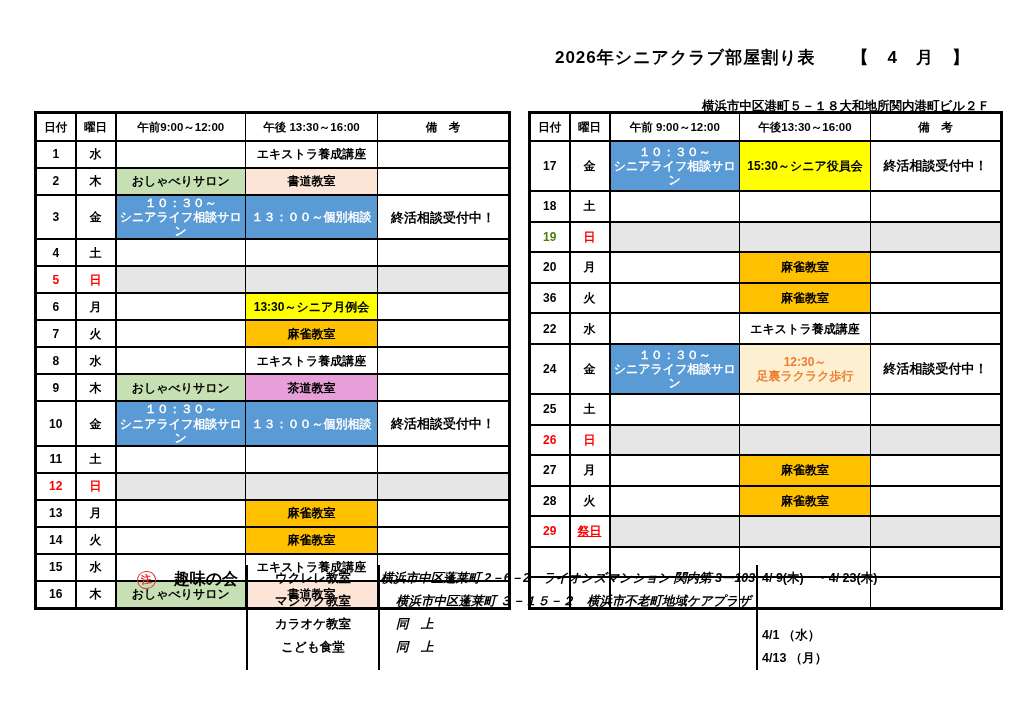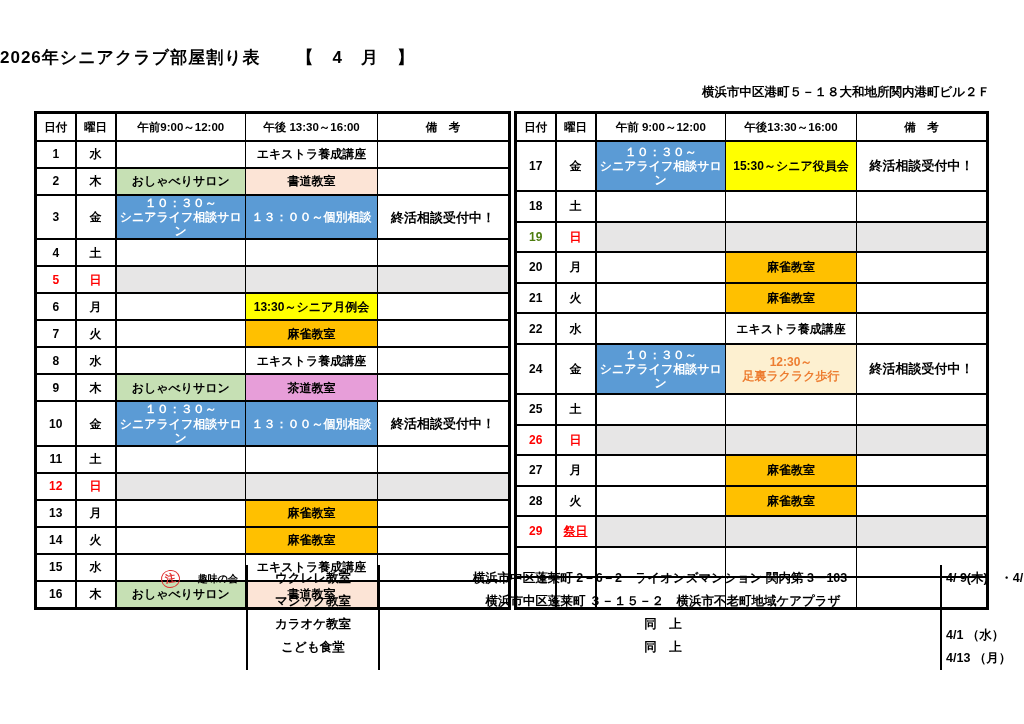--- a/index.html
+++ b/index.html
@@ -2,28 +2,28 @@
 <html><head>
 <meta charset="utf-8">
 <style>
   html,body{margin:0;padding:0;}
   body{
     width:1024px;height:724px;position:relative;background:#ffffff;
     font-family:"Liberation Sans",sans-serif;color:#000;font-weight:700;
     overflow:hidden;
   }
   .page-title{
-    position:absolute;top:46px;left:0;width:970px;text-align:left;
+    position:absolute;top:46px;left:0;width:970px;text-align:right;
     font-size:17px;letter-spacing:1px;
   }
   .top-address{
-    position:absolute;top:84px;left:0;width:990px;text-align:right;
+    position:absolute;top:98px;left:0;width:990px;text-align:right;
     font-size:12.5px;
   }
-  .tables-wrap{position:absolute;left:34px;top:111px;display:flex;gap:3px;}
+  .tables-wrap{position:absolute;left:34px;top:111px;display:flex;gap:17px;}
   table.sched{border-collapse:collapse;table-layout:fixed;border:3px solid #000;}
   table.sched th,table.sched td{
     border:2px solid #000;padding:0 1px;text-align:center;vertical-align:middle;
     overflow:hidden;
   }
   table.sched th:nth-child(3){border-right-width:1px;}
   table.sched th:nth-child(4){border-left-width:1px;border-right-width:1px;}
   table.sched th:nth-child(5){border-left-width:1px;}
   table.sched td:nth-child(3){border-right-width:1px;}
   table.sched td:nth-child(4){border-left-width:1px;border-right-width:1px;}
@@ -33,36 +33,36 @@
   table.sched tr.tall td{height:37px;}
   td.c-date{font-size:13px;}
   td.c-day{font-size:12.5px;}
   td.two-line{font-size:11px;}
   .footer{position:absolute;left:34px;top:565px;display:flex;align-items:stretch;}
   .footer .col-stamp{width:212px;text-align:right;padding:4px 8px 0 0;box-sizing:border-box;}
   .footer .col-names{
     width:134px;border-left:2px solid #000;border-right:2px solid #000;
     box-sizing:border-box;padding-top:2px;
   }
-  .footer .col-addr{width:560px;box-sizing:border-box;padding-top:2px;}
+  .footer .col-addr{width:376px;box-sizing:border-box;padding-top:2px;font-style:italic;}
   .footer .col-dates{
     width:142px;border-left:2px solid #000;box-sizing:border-box;padding:2px 0 0 4px;
   }
   .footer .line{height:23px;line-height:23px;font-size:12.5px;white-space:nowrap;}
   .col-names .line{text-align:center;}
   .col-addr .line.center{text-align:center;}
-  .col-addr .line.left{text-align:center;padding-left:6px;}
+  .col-addr .line.left{text-align:left;padding-left:16px;}
   .col-dates .line{text-align:left;}
   .col-dates .line.shift{margin-top:11px;}
   .stamp{
     display:inline-block;border:1.5px solid #e03030;border-radius:50%;
     color:#e03030;font-size:10.5px;line-height:1;padding:2px 3px 3px 3px;
     transform:rotate(-10deg);margin-right:18px;vertical-align:middle;
   }
-  .hobby-label{font-size:10px;vertical-align:middle;}
+  .hobby-label{font-size:16px;vertical-align:middle;}
 </style>
 </head>
 <body>
 
 <div class="page-title">2026年シニアクラブ部屋割り表　　【　4　月　】</div>
 <div class="top-address">横浜市中区港町５－１８大和地所関内港町ビル２Ｆ</div>
 
 <div class="tables-wrap">
   <table class="sched">
     <colgroup>
@@ -240,21 +240,21 @@
           <td style="font-size: 13px; background: rgb(231, 230, 230);"></td>
         </tr>
         <tr>
           <td class="c-date">20</td>
           <td class="c-day">月</td>
           <td></td>
           <td style="background: rgb(255, 192, 0);">麻雀教室</td>
           <td style="font-size: 13px;"></td>
         </tr>
         <tr>
-          <td class="c-date">21</td>
+          <td class="c-date">36</td>
           <td class="c-day">火</td>
           <td></td>
           <td style="background: rgb(255, 192, 0);">麻雀教室</td>
           <td style="font-size: 13px;"></td>
         </tr>
         <tr>
           <td class="c-date">22</td>
           <td class="c-day">水</td>
           <td></td>
           <td>エキストラ養成講座</td>

